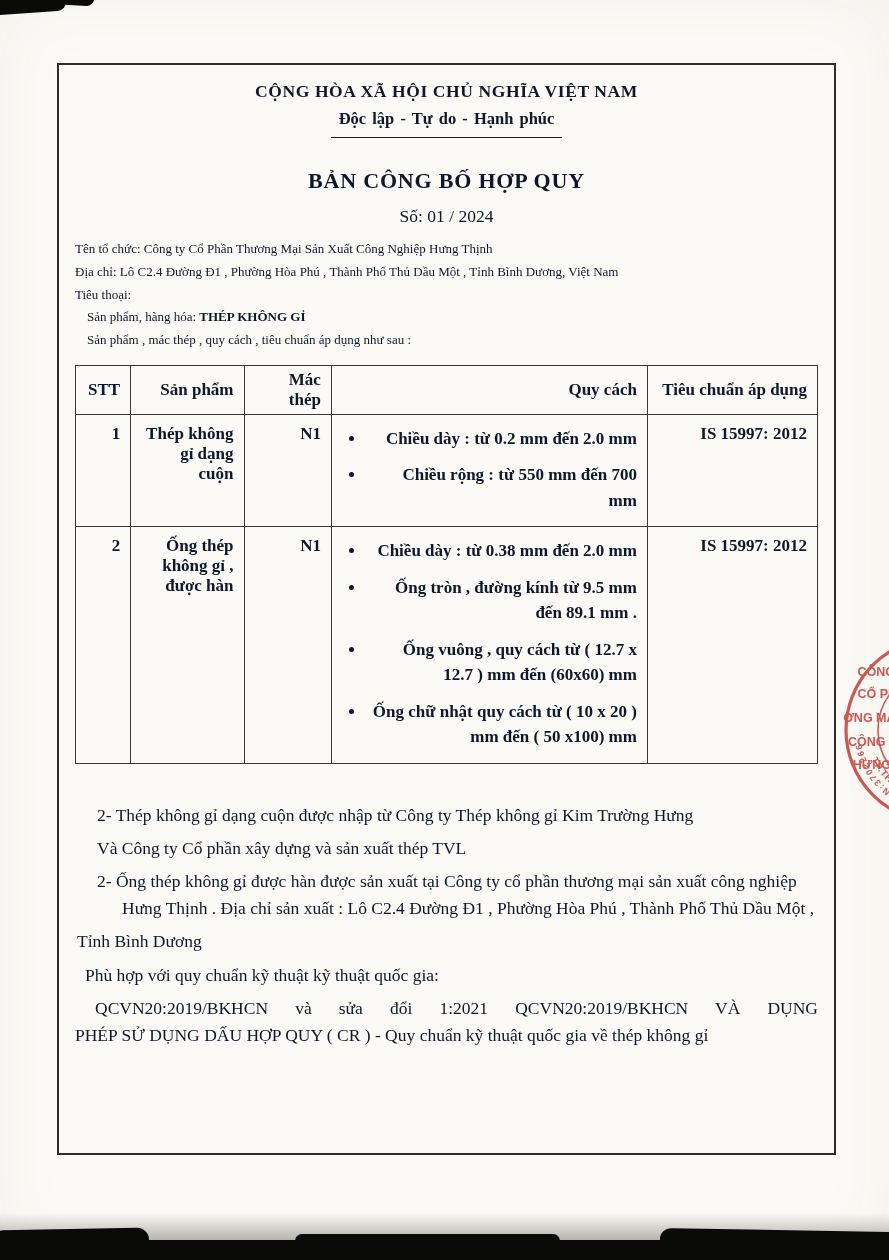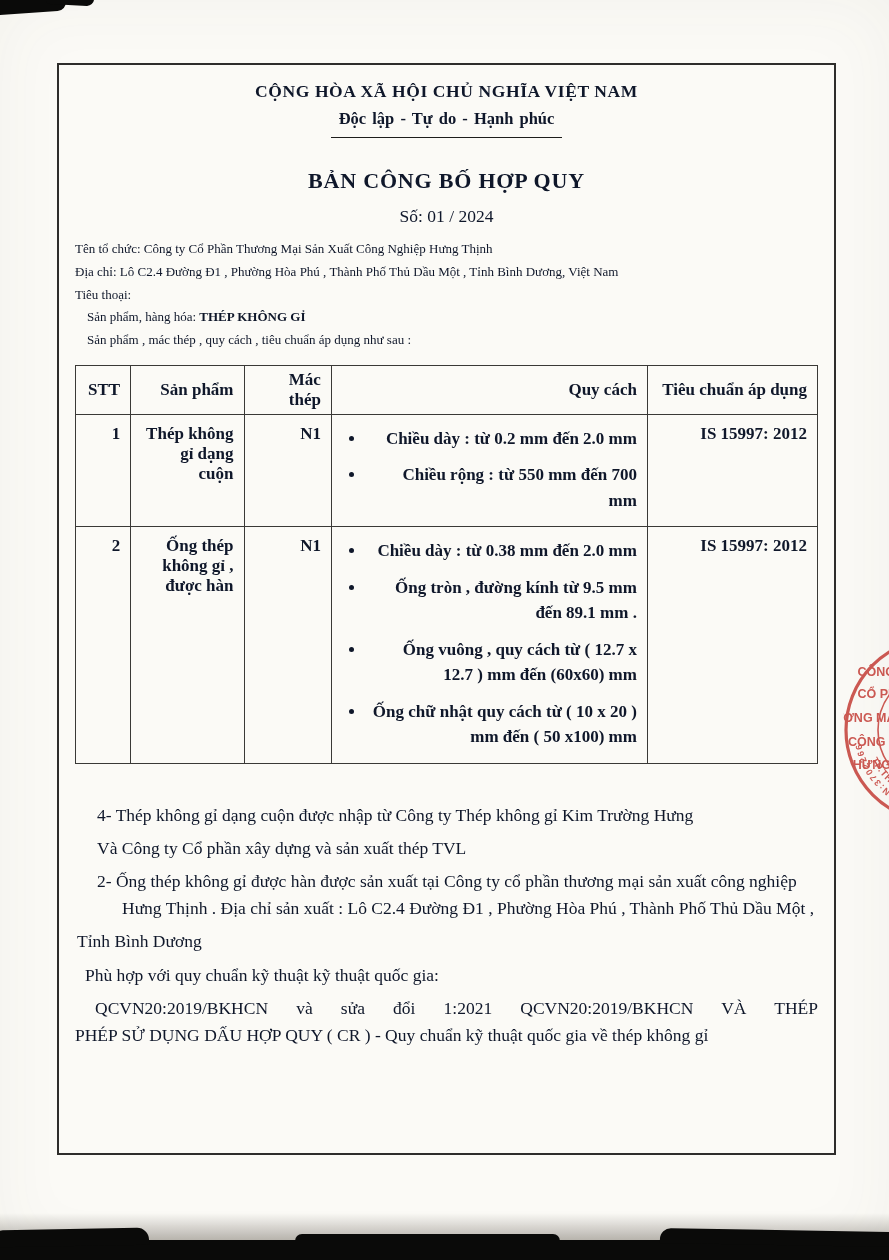--- a/index.html
+++ b/index.html
@@ -179,27 +179,27 @@
               <li>Ống vuông , quy cách từ ( 12.7 x 12.7 ) mm đến (60x60) mm</li>
               <li>Ống chữ nhật quy cách từ ( 10 x 20 ) mm đến ( 50 x100) mm</li>
             </ul>
           </td>
           <td>IS 15997: 2012</td>
         </tr>
       </tbody>
     </table>
 
     <div class="notes">
-      <p class="note-ind">4- Thép không gỉ dạng cuộn được nhập từ Công ty Thép không gỉ Kim Trường Hưng</p>
+      <p class="note-ind">2- Thép không gỉ dạng cuộn được nhập từ Công ty Thép không gỉ Kim Trường Hưng</p>
       <p class="note-ind">Và Công ty Cổ phần xây dựng và sản xuất thép TVL</p>
       <p class="note-ind hanging">2- Ống thép không gỉ được hàn được sản xuất tại Công ty cổ phần thương mại sản xuất công nghiệp Hưng Thịnh . Địa chỉ sản xuất : Lô C2.4 Đường Đ1 , Phường Hòa Phú , Thành Phố Thủ Dầu Một ,</p>
       <p class="province">Tỉnh Bình Dương</p>
       <p class="conform">Phù hợp với quy chuẩn kỹ thuật kỹ thuật quốc gia:</p>
       <div class="reg">
-        <p class="reg-l1">QCVN20:2019/BKHCN và sửa đổi 1:2021 QCVN20:2019/BKHCN VÀ THÉP</p>
+        <p class="reg-l1">QCVN20:2019/BKHCN và sửa đổi 1:2021 QCVN20:2019/BKHCN VÀ DỤNG</p>
         <p class="reg-l2">PHÉP SỬ DỤNG DẤU HỢP QUY ( CR ) - Quy chuẩn kỹ thuật quốc gia về thép không gỉ</p>
       </div>
     </div>
 
   </div>
 
   <svg class="stamp" viewBox="0 0 190 192">
     <defs>
       <path id="arcL" d="M 95,173 A 78,78 0 0 1 17,95 A 78,78 0 0 1 95,17" fill="none"></path>
       <path id="arcB" d="M 26,120 A 74,74 0 0 0 164,120" fill="none"></path>

